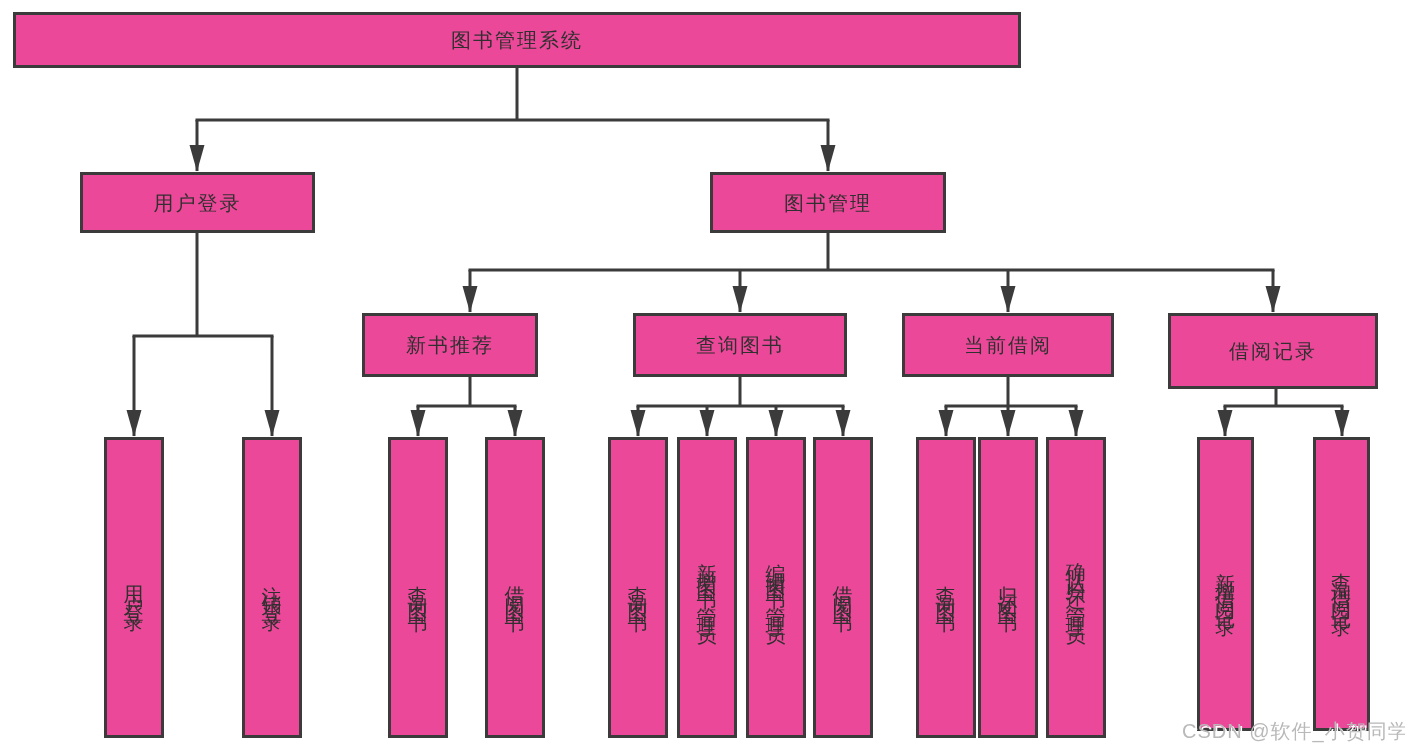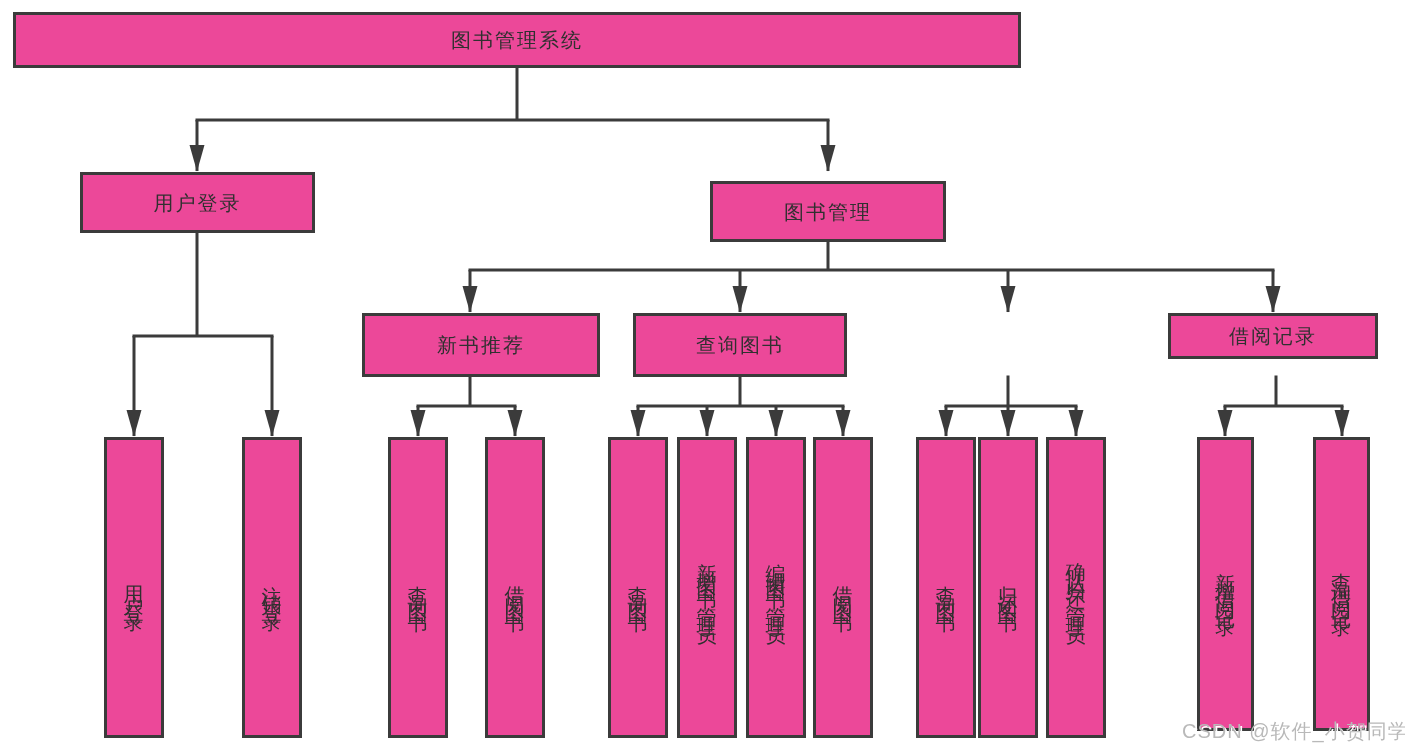--- a/index.html
+++ b/index.html
@@ -44,25 +44,25 @@
   .node.leaf span {
     writing-mode: vertical-lr;
     text-orientation: mixed;
     letter-spacing: 9px;
     line-height: 1;
     white-space: nowrap;
   }
   
   #root-box   { left: 13px;   top: 12px;  width: 1008px; height: 56px; }
   #b-login    { left: 80px;   top: 172px; width: 235px;  height: 61px; }
-  #b-mgmt     { left: 710px;  top: 172px; width: 236px;  height: 61px; margin-top: 9px; }
-  #b-newrec   { left: 362px;  top: 313px; width: 238px;  height: 64px; }
+  #b-mgmt     { left: 710px;  top: 172px; width: 236px;  height: 61px; }
+  #b-newrec   { left: 362px;  top: 313px; width: 176px;  height: 64px; }
   #b-borrow   { left: 633px;  top: 313px; width: 214px;  height: 64px; }
   #b-current  { left: 902px;  top: 313px; width: 212px;  height: 64px; }
-  #b-records  { left: 1168px; top: 313px; width: 210px;  height: 46px; }
+  #b-records  { left: 1168px; top: 313px; width: 210px;  height: 76px; }
   
   #l1  { left: 104px;  top: 437px; width: 60px; height: 301px; }
   #l2  { left: 242px;  top: 437px; width: 60px; height: 301px; }
   #l3  { left: 388px;  top: 437px; width: 60px; height: 301px; }
   #l4  { left: 485px;  top: 437px; width: 60px; height: 301px; }
   #l5  { left: 608px;  top: 437px; width: 60px; height: 301px; }
   #l6  { left: 677px;  top: 437px; width: 60px; height: 301px; }
   #l7  { left: 746px;  top: 437px; width: 60px; height: 301px; }
   #l8  { left: 813px;  top: 437px; width: 60px; height: 301px; }
   #l9  { left: 916px;  top: 437px; width: 60px; height: 301px; }
@@ -139,20 +139,23 @@
   <div class="node h" id="b-mgmt">
     <span>图书管理</span>
   </div>
 
   <div class="node h" id="b-newrec">
     <span>新书推荐</span>
   </div>
   <div class="node h" id="b-borrow">
     <span>查询图书</span>
   </div>
+  <div class="node h" id="b-current">
+    <span>当前借阅</span>
+  </div>
   <div class="node h" id="b-records">
     <span>借阅记录</span>
   </div>
 
   <div class="node leaf" id="l1">
     <span>用户登录</span>
   </div>
   <div class="node leaf" id="l2">
     <span>注销登录</span>
   </div>

